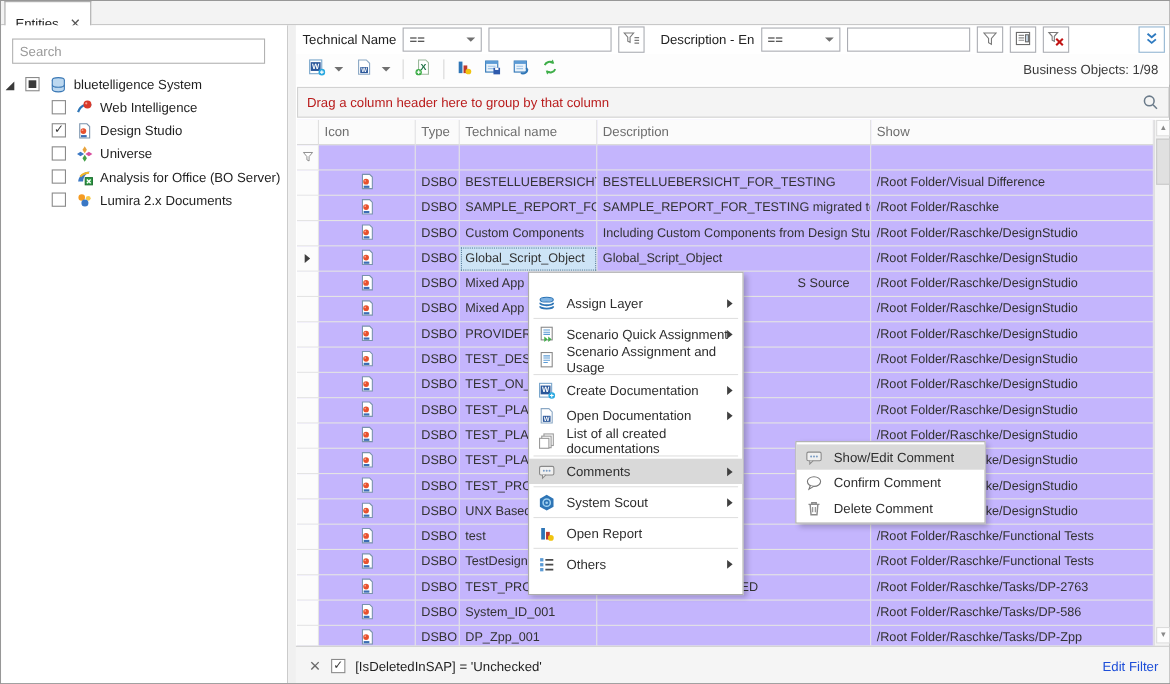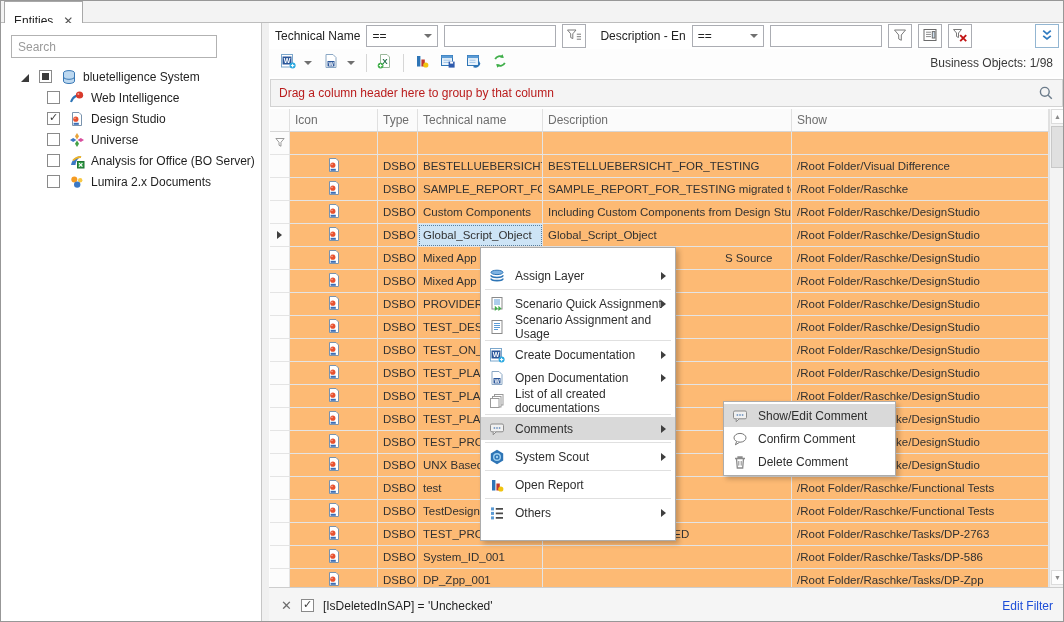--- a/index.html
+++ b/index.html
@@ -6,25 +6,25 @@
   body { font-family:"Liberation Sans", sans-serif; background:#fff; }
   #root { position:relative; width:1064px; height:622px; border:1px solid #979797; background:#fff; overflow:hidden; }
 
   
   .tabstrip { position:absolute; left:0; top:0; width:100%; height:22px; background:#f3f3f3; border-bottom:1px solid #bdbdbd; }
   .tab { position:absolute; left:3px; top:0; height:22px; background:#fff; border:1px solid #a8a8a8; border-bottom:none; display:flex; align-items:flex-start; gap:10px; padding:12px 9px; font-size:12px; color:#222; }
   .tab .tabx { color:#555; font-size:12px; cursor:pointer; }
 
   
   .lpanel { position:absolute; left:0; top:22px; width:261px; height:599px; background:#fff; border-right:1px solid #c6c6c6; }
-  .search { display:block; width:206px; height:23px; margin:12px 10px 6px 10px; border:1px solid #b2b2b2; padding:0 6px; font-size:12px; color:#333; font-family:"Liberation Sans",sans-serif; }
+  .search { display:block; width:230px; height:23px; margin:12px 10px 6px 10px; border:1px solid #b2b2b2; padding:0 6px; font-size:12px; color:#333; font-family:"Liberation Sans",sans-serif; }
   .search::placeholder { color:#9a9a9a; }
   .tree { margin-top:8px; }
   .tree-row { height:21px; display:flex; align-items:center; font-size:12px; color:#1f1f1f; cursor:default; }
-  .tree-row.root { padding-left:20px; }
+  .tree-row.root { padding-left:4px; }
   .tree-row.child { padding-left:46px; }
   .expander { width:10px; height:10px; margin-right:8px; display:inline-block; }
   .cb { width:13px; height:13px; border:1px solid #8a8a8a; background:#fff; position:relative; flex:0 0 auto; }
   .cb.ind::after { content:""; position:absolute; left:2px; top:2px; right:2px; bottom:2px; background:#3a3a3a; }
   .cb.checked::after { content:"\2713"; position:absolute; left:1px; top:-2px; font-size:11px; color:#3a3a3a; }
   .t-icon { width:17px; height:16px; margin:0 6px 0 8px; display:flex; align-items:center; justify-content:center; }
 
   
   .main { position:absolute; left:268px; top:0; width:796px; height:622px; }
   .splitter { position:absolute; left:261px; top:22px; width:7px; height:599px; background:#f0f0f0; }
@@ -41,21 +41,21 @@
   .toolbar { position:absolute; left:0; top:48px; width:796px; height:28px; display:flex; align-items:center; padding:0 6px; background:#fdfdfd; }
   .tbtn { width:26px; height:24px; display:flex; align-items:center; justify-content:center; cursor:pointer; }
   .tdrop { width:13px; height:24px; display:flex; align-items:center; justify-content:center; margin-right:4px; cursor:pointer; }
   .tsep { width:1px; height:18px; background:#d6d6d6; margin:0 5px; }
   .counter { margin-left:auto; margin-right:6px; font-size:12px; color:#3a3a3a; }
 
   .groupbar { position:absolute; left:1px; top:78px; width:793px; height:28px; background:#f4f4f4; border:1px solid #d2d2d2; display:flex; align-items:center; padding:0 8px; font-size:12px; color:#b91c1c; }
   .groupbar .gb-search { margin-left:auto; display:flex; }
 
   
-  .grid { position:absolute; left:1px; top:108px; width:779px; height:478px; overflow:hidden; background:#fdba74; }
+  .grid { position:absolute; left:1px; top:108px; width:779px; height:478px; overflow:hidden; background:#c4b5fd; }
   .grow { display:grid; grid-template-columns:20px 88px 40px 125px 249px 257px; }
   .gc { height:23px; border-right:1px solid #e4e4e4; border-bottom:1px solid #e4e4e4; display:flex; align-items:center; padding:0 5px; font-size:11.5px; color:#323232; overflow:hidden; white-space:nowrap; }
   .ghead .gc { background:#fbfbfb; color:#6e6e6e; font-size:12px; border-bottom:1px solid #d6d6d6; border-right:1px solid #e0e0e0; }
   .gind { justify-content:center; padding:0; background:#fcfcfc; }
   .gicon { justify-content:center; }
   .gc.sel { background:#cde4f6; outline:1px dotted #5a7e9c; outline-offset:-2px; }
   .gc.desc-part { padding-left:182px; }
   .rowarrow { width:0; height:0; border-top:4px solid transparent; border-bottom:4px solid transparent; border-left:5px solid #3f3f3f; }
 
   .vscroll { position:absolute; left:780px; top:108px; width:15px; height:478px; background:#f3f3f3; border-left:1px solid #e0e0e0; }

